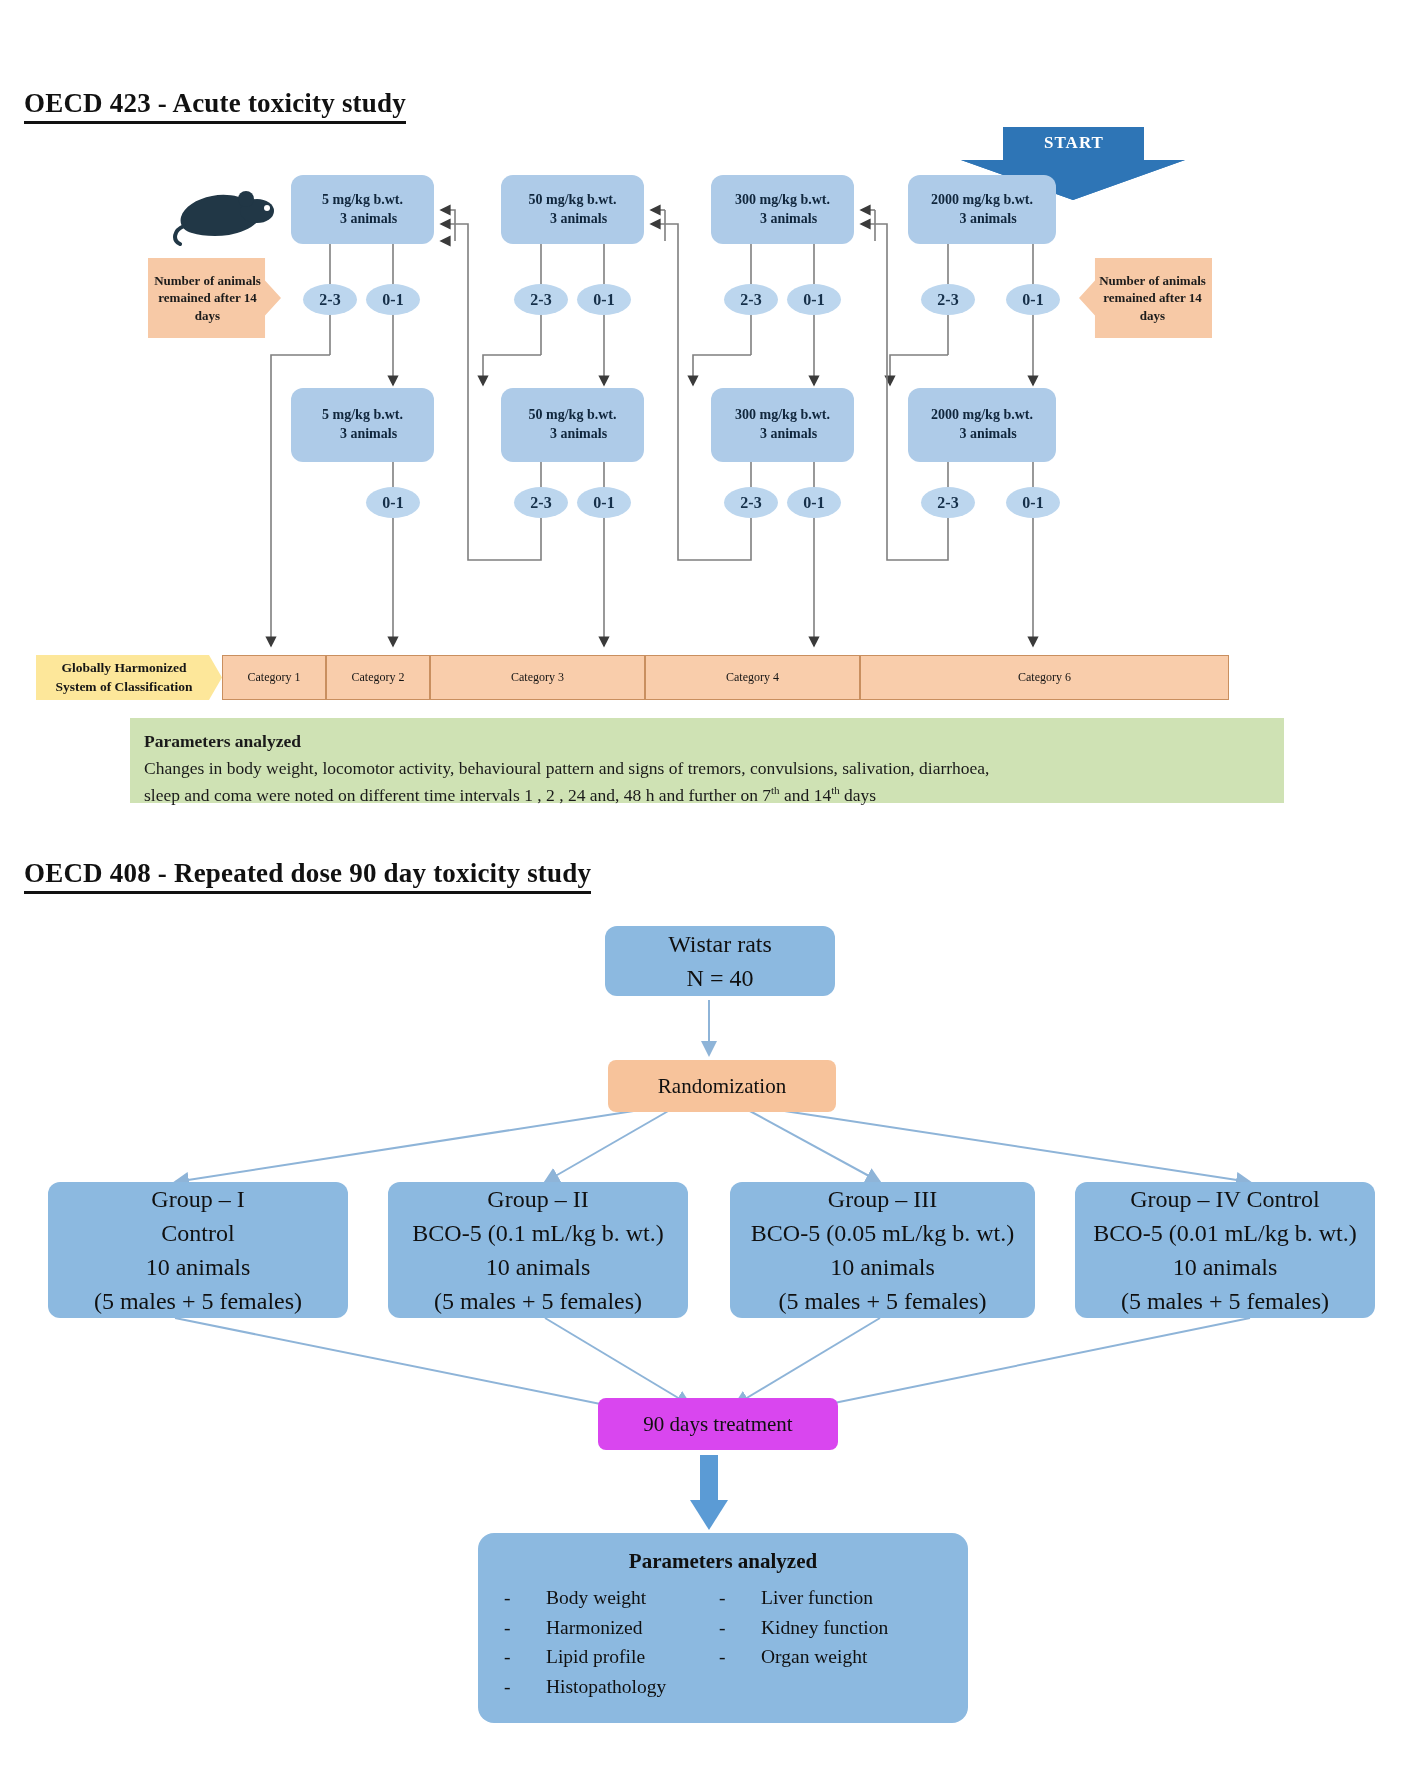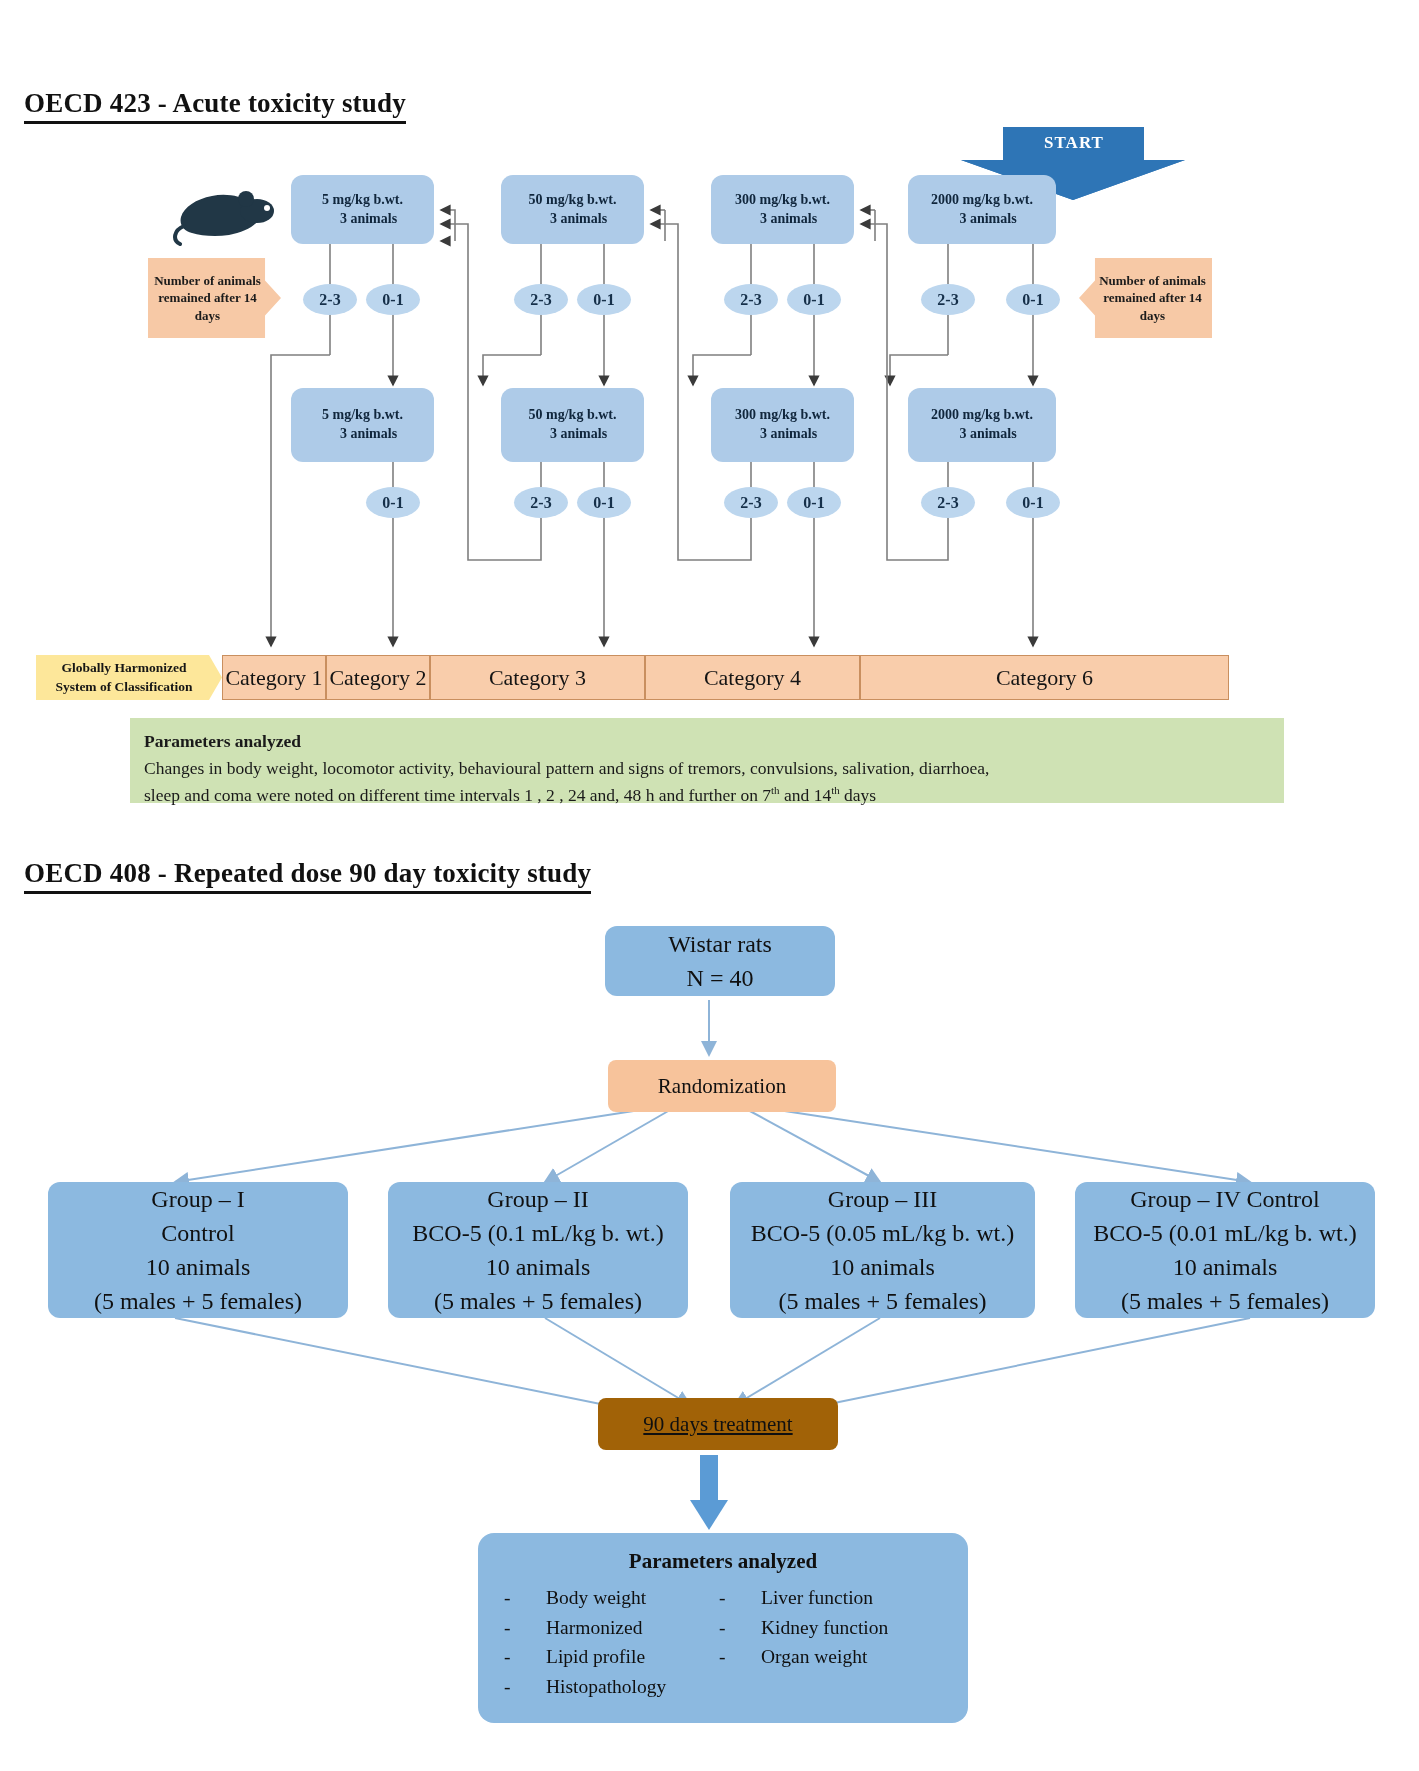--- a/index.html
+++ b/index.html
@@ -73,21 +73,21 @@
     font-family:"Liberation Serif","DejaVu Serif",serif;
   }
 
   .cat-cell {
     position:absolute;
     background:#f9cdab;
     border:1px solid #c98f5f;
     display:flex;
     align-items:center;
     justify-content:center;
-    font-size:22px;
+    font-size:12px;
     color:#141414;
     font-family:"Liberation Serif","DejaVu Serif",serif;
   }
 
   .ghs-box {
     position:absolute;
     background:#fde79a;
     display:flex;
     align-items:center;
     justify-content:center;
@@ -131,29 +131,28 @@
     border-radius:8px;
     display:flex;
     align-items:center;
     justify-content:center;
     font-size:21px;
     color:#101010;
     font-family:"Liberation Serif","DejaVu Serif",serif;
   }
   .b-green {
     position:absolute;
-    background:#a16207;
+    background:#d946ef;
     border-radius:8px;
     display:flex;
     align-items:center;
     justify-content:center;
     font-size:21px;
     color:#101010;
     font-family:"Liberation Serif","DejaVu Serif",serif;
-    text-decoration:underline;
   }
   .b-params {
     position:absolute;
     background:#8cb9e0;
     border-radius:16px;
     padding:16px 0 18px 0;
     font-family:"Liberation Serif","DejaVu Serif",serif;
     color:#101010;
   }
   .b-params .ttl { text-align:center; font-weight:bold; font-size:21px; margin-bottom:9px; }

